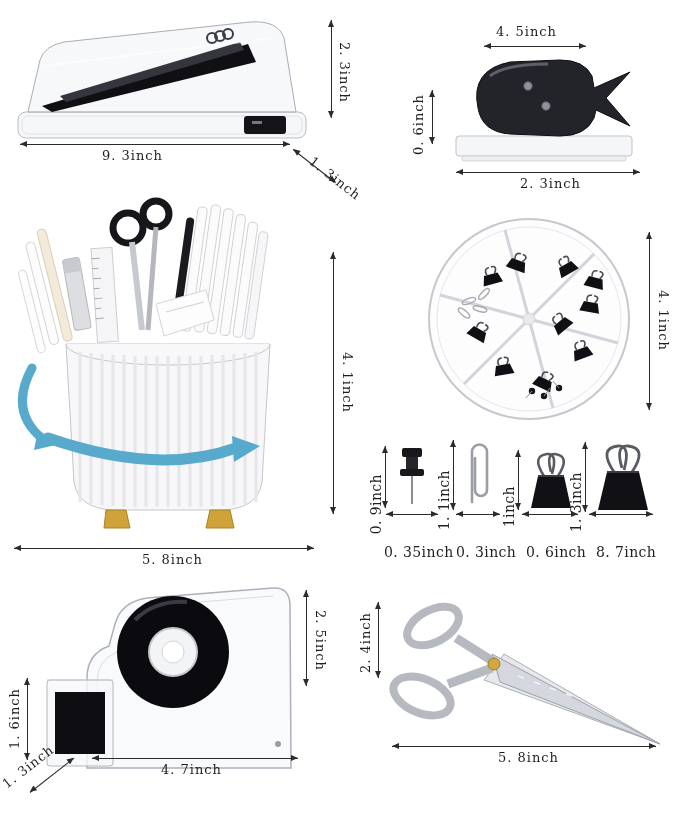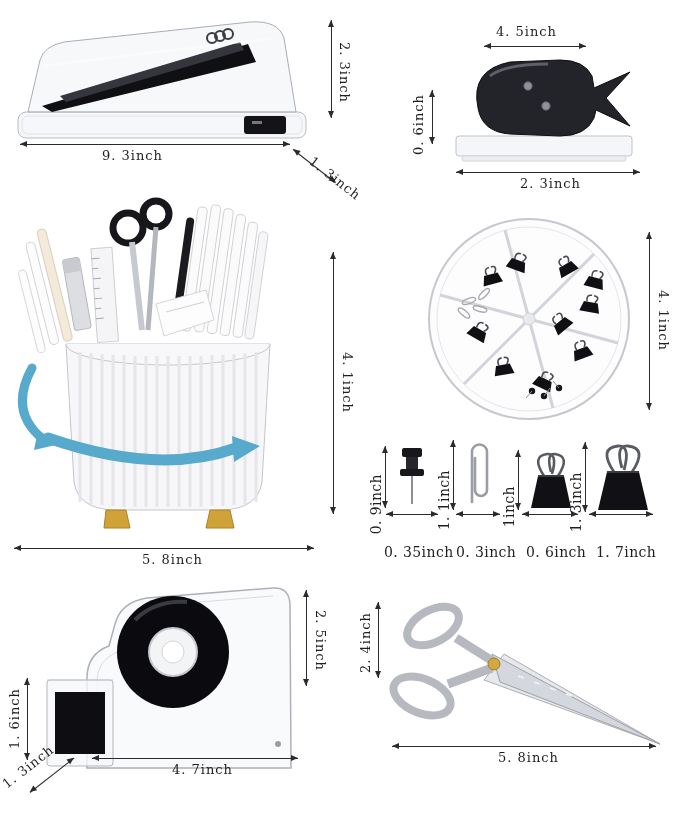--- a/index.html
+++ b/index.html
@@ -214,42 +214,42 @@
 
   <svg class="abs" style="left:594px;top:442px" width="58" height="72" viewBox="0 0 58 72">
     <path d="M20 30 Q4 6 24 4 Q37 3 30 28" fill="none" stroke="#595b63" stroke-width="2.8"></path>
     <path d="M38 30 Q54 6 34 4 Q21 3 28 26" fill="none" stroke="#595b63" stroke-width="2.8"></path>
     <polygon points="13,30 45,30 54,68 4,68" fill="#111115"></polygon>
     <line x1="13" y1="30" x2="45" y2="30" stroke="#3a3a42" stroke-width="2"></line>
   </svg>
   <div class="arrow-v" style="left:585px;top:442px;height:70px"></div>
   <span class="dim-label vf small" style="left:568px;top:448px">1. 3inch</span>
   <div class="arrow-h" style="left:589px;top:514px;width:64px"></div>
-  <span class="dim-label small" style="left:596px;top:520px">1. 7inch</span>
+  <span class="dim-label small" style="left:596px;top:520px">8. 7inch</span>
 
   <svg class="abs" style="left:35px;top:582px" width="265" height="195" viewBox="0 0 265 195">
     <path d="M52 186 L52 96 Q52 72 74 64 L80 42 Q86 20 112 16 L238 6 Q254 5 255 22 L256 186 Z" fill="#f4f6f9" fill-opacity="0.55" stroke="#adb0b9" stroke-width="1.5"></path>
     <path d="M62 186 L62 100 Q62 78 82 70 L88 48 Q94 28 116 24 L238 14" fill="none" stroke="#d9dbe0"></path>
     <g>
       <circle cx="138" cy="70" r="56" fill="#0b0b0f"></circle>
       <path d="M100 38 Q120 18 152 20" stroke="#3a3a42" stroke-width="4" fill="none"></path>
       <circle cx="138" cy="70" r="24" fill="#f3f4f6" stroke="#c6c8ce" stroke-width="2"></circle>
       <circle cx="138" cy="70" r="11" fill="#ffffff" stroke="#d4d6da"></circle>
     </g>
     <rect x="12" y="98" width="66" height="86" rx="3" fill="#f6f7fa" fill-opacity="0.8" stroke="#b3b6bd"></rect>
     <rect x="20" y="110" width="50" height="62" fill="#0e0e12"></rect>
     <line x1="12" y1="98" x2="78" y2="98" stroke="#c9ccd2"></line>
     <circle cx="243" cy="162" r="3" fill="#9a9da4"></circle>
   </svg>
   <div class="arrow-v" style="left:306px;top:590px;height:96px"></div>
   <span class="dim-label v" style="left:313px;top:610px">2. 5inch</span>
   <div class="arrow-v" style="left:27px;top:678px;height:82px"></div>
   <span class="dim-label vf" style="left:7px;top:688px">1. 6inch</span>
   <div class="arrow-h" style="left:92px;top:758px;width:206px"></div>
-  <span class="dim-label" style="left:172px;top:762px">4. 7inch</span>
+  <span class="dim-label" style="left:161px;top:762px">4. 7inch</span>
   <div class="arrow-h" style="left:30px;top:792px;width:56px;transform:rotate(-38deg);transform-origin:left center"></div>
   <span class="dim-label" style="left:4px;top:778px;transform:rotate(-38deg);transform-origin:left center">1. 3inch</span>
 
   <svg class="abs" style="left:388px;top:596px" width="278" height="160" viewBox="0 0 278 160">
     <polygon points="96,84 272,148 116,58" fill="#e6e8ec" stroke="#abaeb5"></polygon>
     <polygon points="104,58 272,148 112,86" fill="#d4d7dd" stroke="#9da1a8"></polygon>
     <line x1="68" y1="42" x2="106" y2="66" stroke="#b6b9c0" stroke-width="9"></line>
     <line x1="60" y1="88" x2="104" y2="72" stroke="#b6b9c0" stroke-width="9"></line>
     <ellipse cx="45" cy="30" rx="28" ry="16" fill="none" stroke="#b6b9c0" stroke-width="8" transform="rotate(-28 45 30)"></ellipse>
     <ellipse cx="34" cy="100" rx="30" ry="17" fill="none" stroke="#b6b9c0" stroke-width="8" transform="rotate(22 34 100)"></ellipse>

